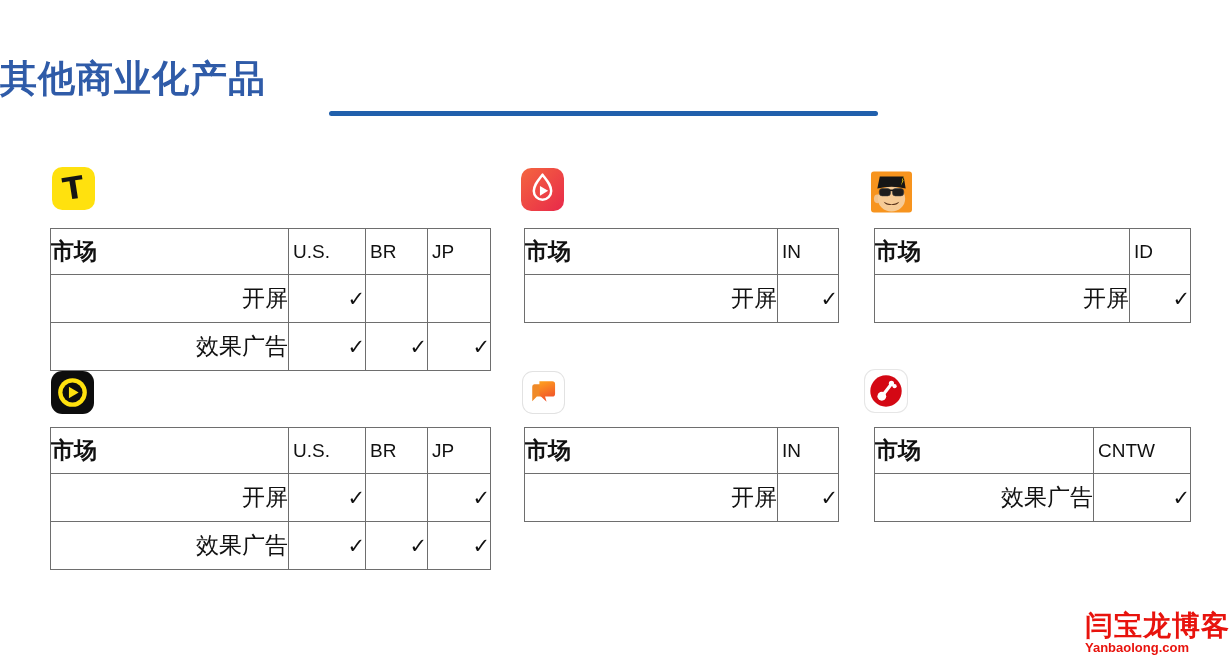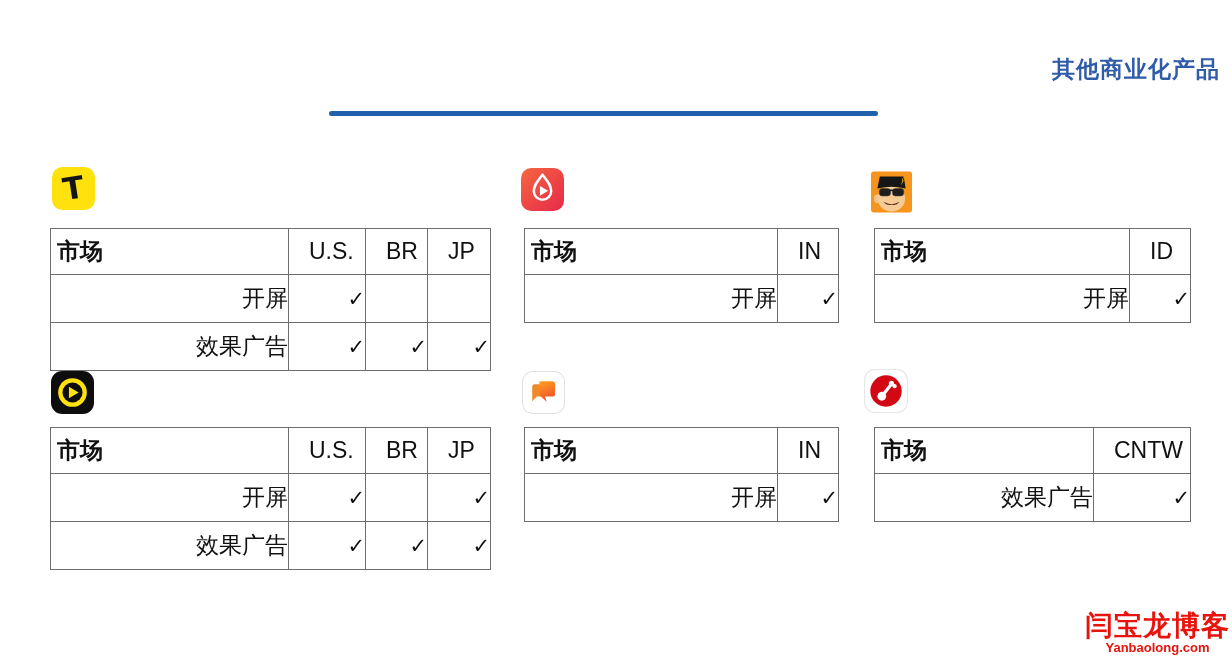--- a/index.html
+++ b/index.html
@@ -1,43 +1,43 @@
 <!DOCTYPE html>
 <html><head>
 <meta charset="utf-8">
 <style>
   html,body{margin:0;padding:0;background:#ffffff;}
   #slide{
     position:relative;width:1232px;height:660px;background:#ffffff;overflow:hidden;
     font-family:"Liberation Sans","DejaVu Sans",sans-serif;color:#111;
   }
   .title{
-    position:absolute;left:12px;top:54px;width:1208px;text-align:right;
-    font-size:23px;font-weight:600;color:#2F5BA8;letter-spacing:1px;
+    position:absolute;left:0;top:54px;width:1208px;text-align:left;
+    font-size:37px;font-weight:600;color:#2F5BA8;letter-spacing:1px;
   }
   .title-underline{
     position:absolute;left:329px;top:111px;width:549px;height:5px;
     background:#2160AC;border-radius:3px;
   }
   .appicon{position:absolute;display:block;}
   .mtable{
     position:absolute;border-collapse:collapse;table-layout:fixed;background:#fff;
   }
   .mtable td{
     border:1px solid #6E6E6E;vertical-align:middle;padding:0;color:#111;
     font-size:23px;overflow:hidden;
   }
   tr.hdr{height:46px;}
   tr.r{height:48px;text-align:right;}
-  td.lbl{padding-left:6px;white-space:pre;}
+  td.lbl{white-space:pre;}
   tr.hdr td.lbl{font-weight:700;}
-  td.cc{font-size:23px;padding-left:20px;}
+  td.cc{font-size:19px;padding-left:4px;}
   td.chk{font-size:21px;font-weight:700;padding-left:13px;}
   .watermark{
-    position:absolute;right:2px;bottom:6px;text-align:center;color:#E8130D;line-height:1.0;
+    position:absolute;right:2px;bottom:6px;text-align:left;color:#E8130D;line-height:1.0;
   }
   .wm1{font-size:28px;font-weight:700;letter-spacing:1px;}
   .wm2{font-size:13px;font-weight:700;margin-top:1px;}
 </style>
 </head>
 <body>
 
 <div id="slide">
 
   <div class="title">其他商业化产品</div>

